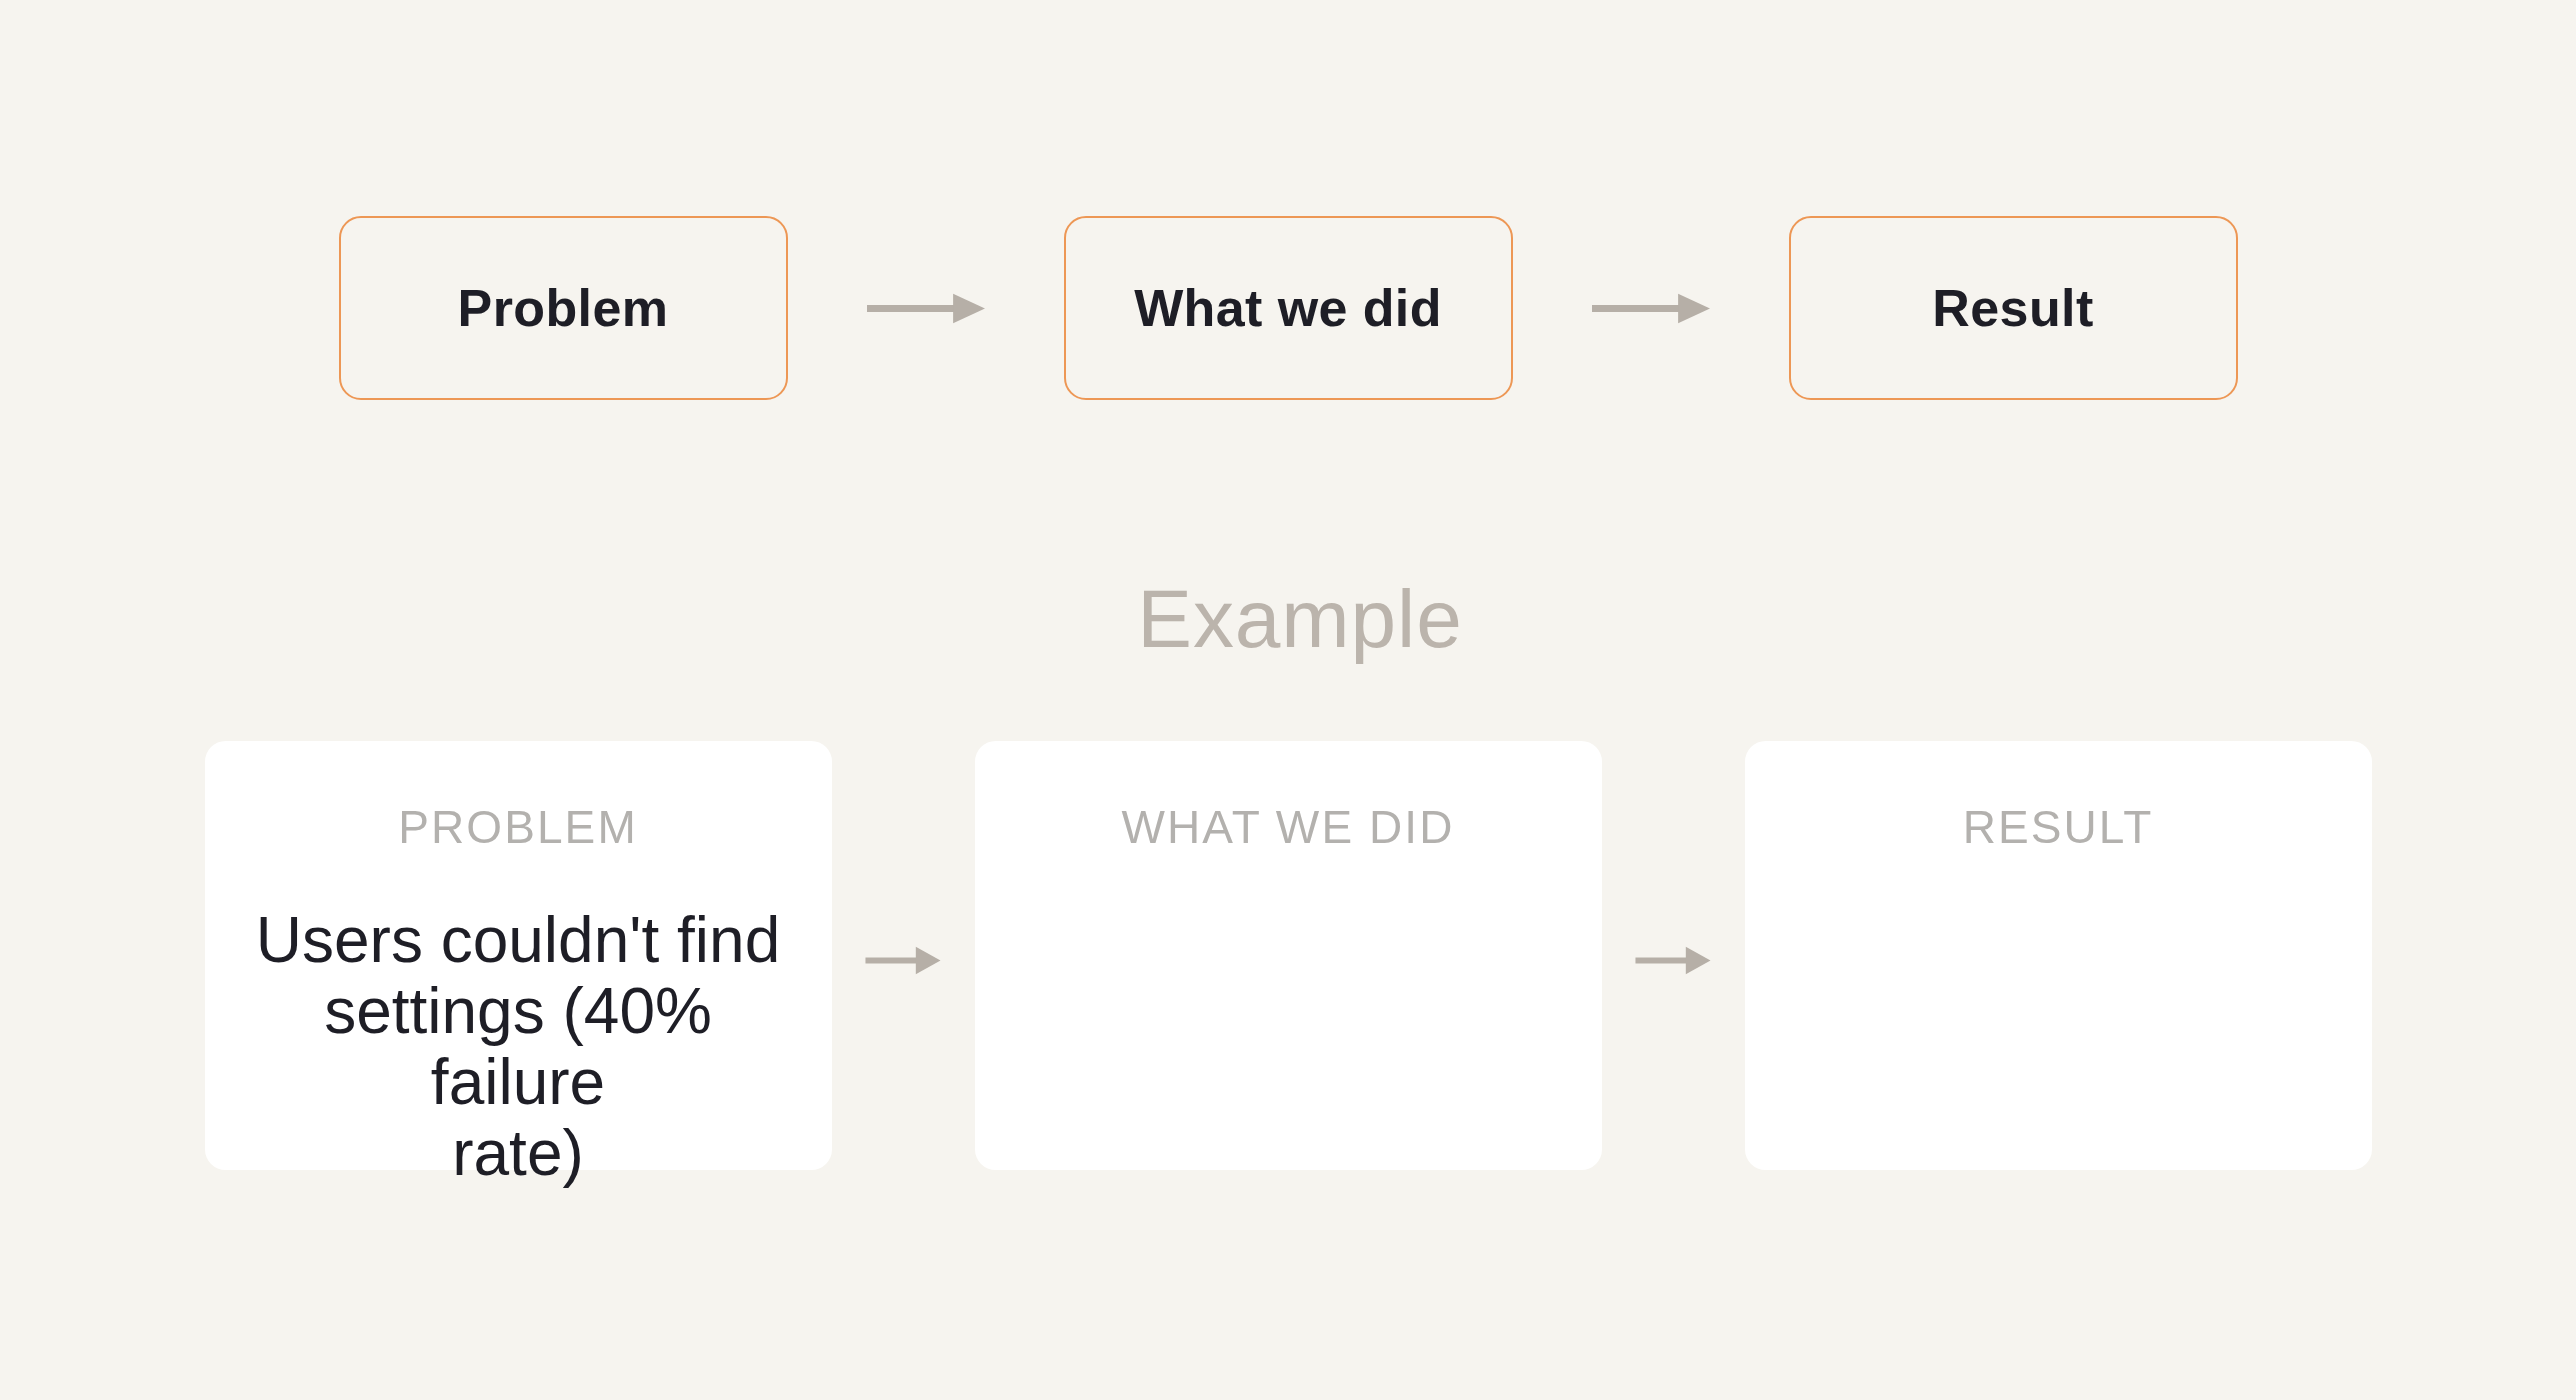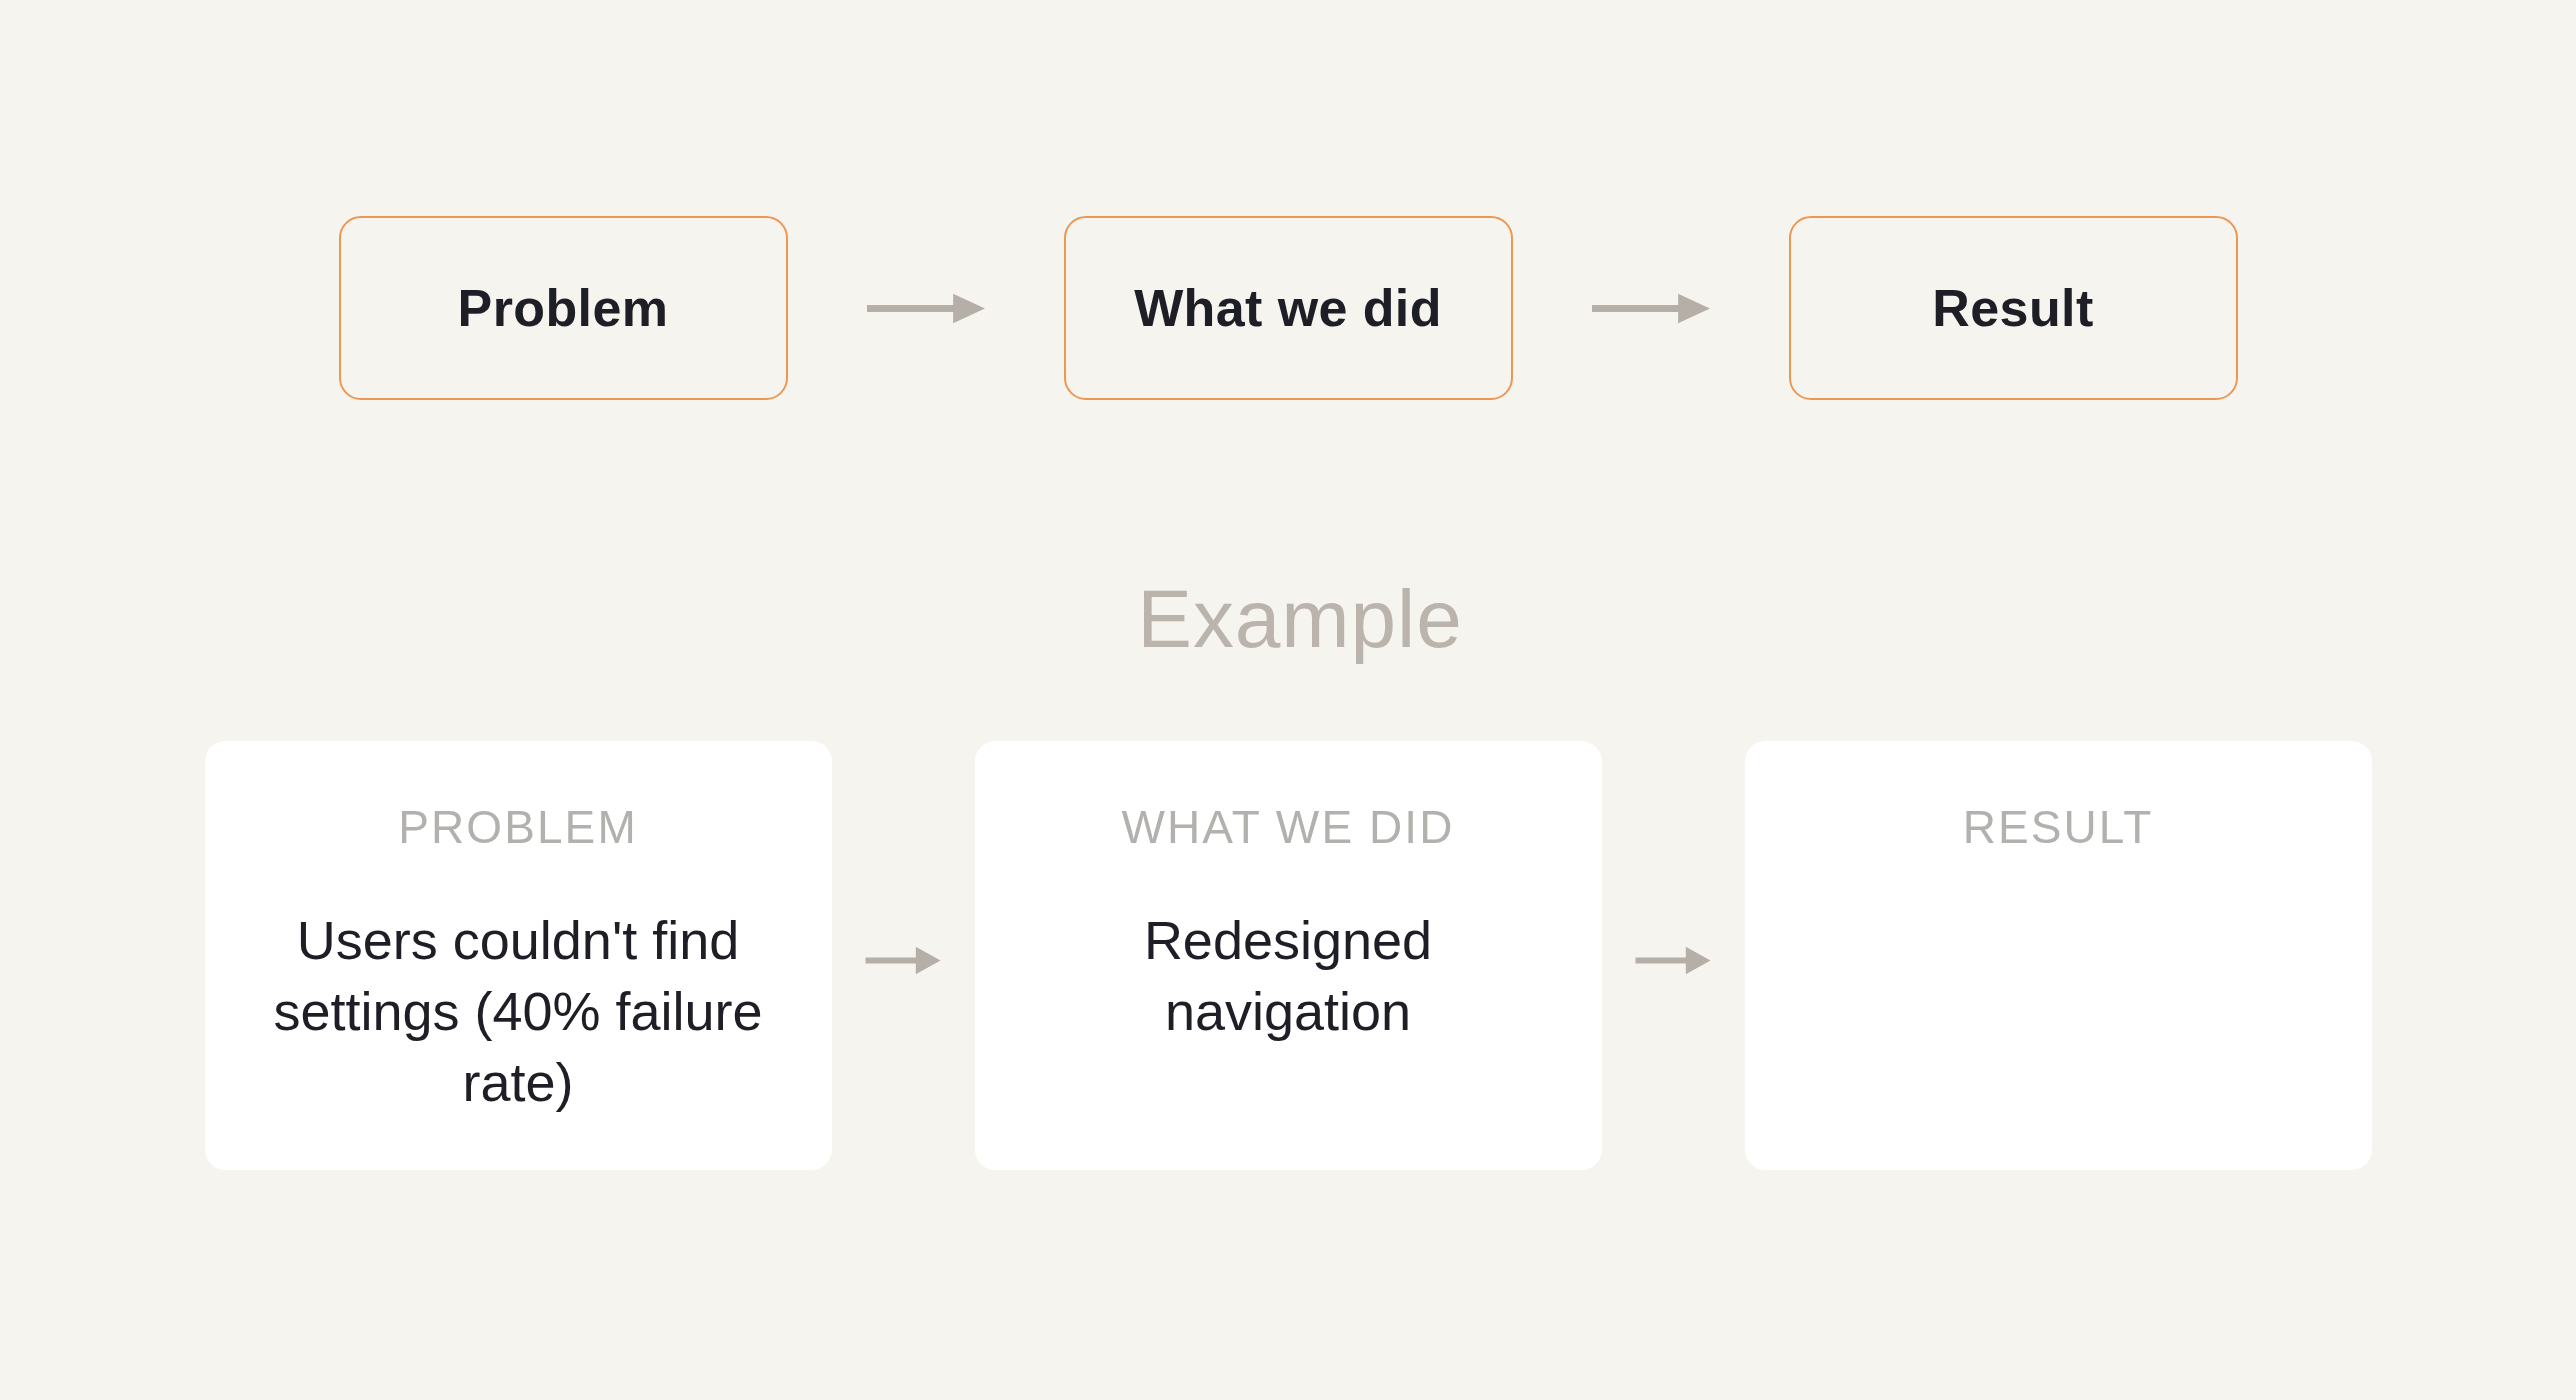--- a/index.html
+++ b/index.html
@@ -65,21 +65,21 @@
     text-align:center;
   }
   .card-label{
     font-size:46px;font-weight:400;
     letter-spacing:2.1px;
     color:var(--label_muted);
     line-height:56px;
     margin-bottom:50px;
   }
   .card-body{
-    font-size:54px;font-weight:400;
+    font-size:64px;font-weight:400;
     color:var(--text_dark);
     line-height:71px;
     white-space:pre-line;
   }
   .card-gap{
     width:143px;height:429px;
     display:flex;align-items:center;justify-content:center;
   }
   .card-gap .arrow{margin-top:10.3px;}
 </style>
@@ -131,22 +131,20 @@
 
     <div class="card-gap">
       <svg class="arrow" width="76" height="29" viewBox="0 0 88 34">
         <line x1="0" y1="17" x2="63" y2="17" stroke-width="7"></line>
         <path d="M59 1 L88 17 L59 33 Z"></path>
       </svg>
     </div>
 
     <div class="card">
       <div class="card-label">WHAT WE DID</div>
-      <div class="card-body">Redesigned
-navigation</div>
     </div>
 
     <div class="card-gap">
       <svg class="arrow" width="76" height="29" viewBox="0 0 88 34">
         <line x1="0" y1="17" x2="63" y2="17" stroke-width="7"></line>
         <path d="M59 1 L88 17 L59 33 Z"></path>
       </svg>
     </div>
 
     <div class="card">

